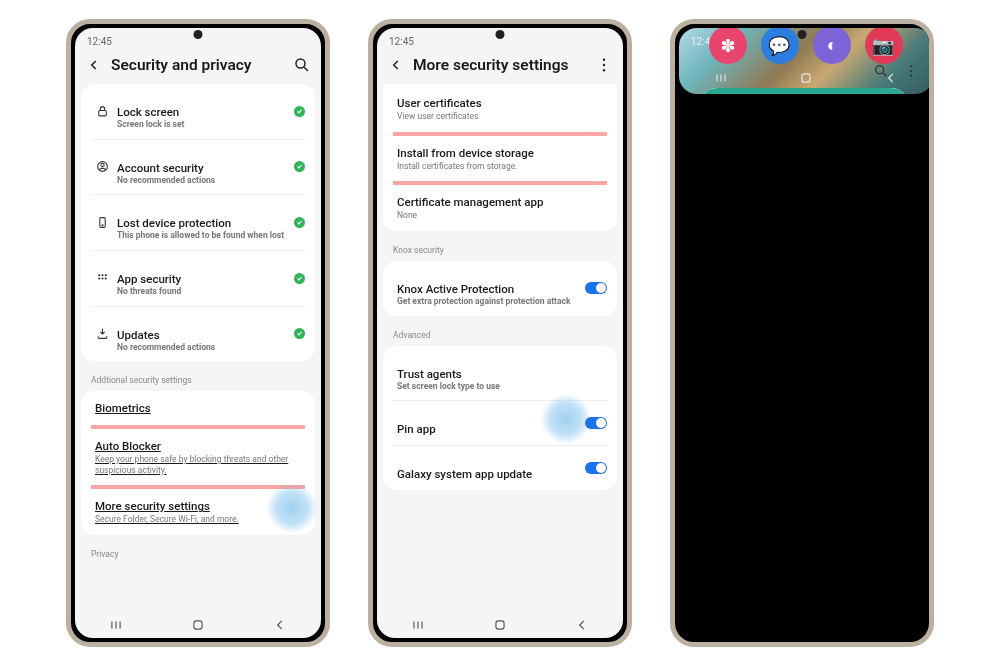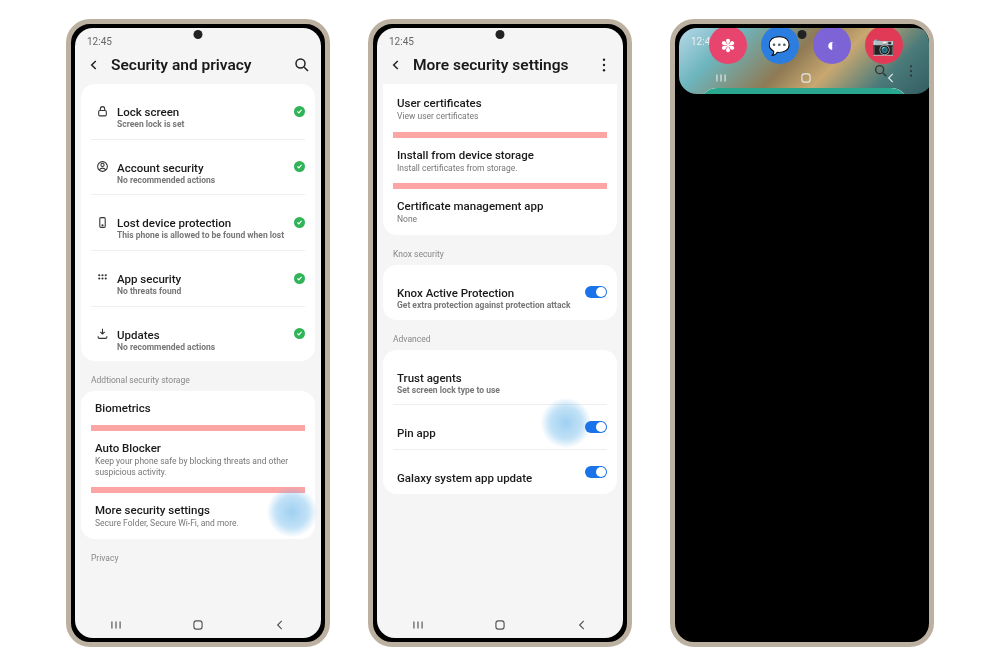--- a/index.html
+++ b/index.html
@@ -83,21 +83,21 @@
   .row:last-child { border-bottom: none; }
   .row .iconslot { width: 22px; display:flex; justify-content:center; }
   .row .textcol { flex: 1; padding: 0 4px; }
   .row .t1 { font-size: 11.5px; font-weight: 500; margin-top: 12px; }
   .row .t2 { font-size: 8.5px; color: #777; line-height: 1.25; font-weight: bold; }
   .check {
     width: 11px; height: 11px; border-radius: 50%;
     background: #2fb457; display:flex; align-items:center; justify-content:center;
   }
   .section-label { font-size: 8.5px; color: #888; padding: 4px 16px 6px 16px; }
-  .simple-row { padding: 10px 4px; border-bottom: 6px solid #fca5a5; }
+  .simple-row { padding: 10px 4px; border-bottom: 4px solid #fca5a5; }
   .simple-row:last-child { border-bottom: none; }
   .simple-row .t1 { font-size: 11.5px; font-weight: 500; }
   .simple-row .t2 { font-size: 8.5px; color: #777; line-height: 1.25; margin-top:1px;}
   .scroll { flex:1; overflow: hidden; }
   .navbar {
     height: 26px;
     display: flex;
     justify-content: space-around;
     align-items: center;
     background: transparent;
@@ -267,22 +267,22 @@
               <div class="t1">Updates</div>
               <div class="t2">No recommended actions</div>
             </div>
             <div class="check">
               <svg width="7" height="7" viewBox="0 0 24 24" fill="none" stroke="#fff" stroke-width="4">
                 <path d="M5 12l5 5 9-11"></path>
               </svg>
             </div>
           </div>
         </div>
-      <div class="section-label">Addtional security storage</div>
-      <div class="card" id="s1extra" style="position:relative;">
+      <div class="section-label">Addtional security settings</div>
+      <div class="card" id="s1extra" style="position:relative;text-decoration:underline;">
         <div class="pulse" style="right:-2px; bottom:2px;"></div>
       <div class="simple-row">
             <div class="t1">Biometrics</div>
           </div>
           <div class="simple-row">
             <div class="t1">Auto Blocker</div>
             <div class="t2">Keep your phone safe by blocking threats and other suspicious activity.</div>
           </div>
           <div class="simple-row">
             <div class="t1">More security settings</div>

